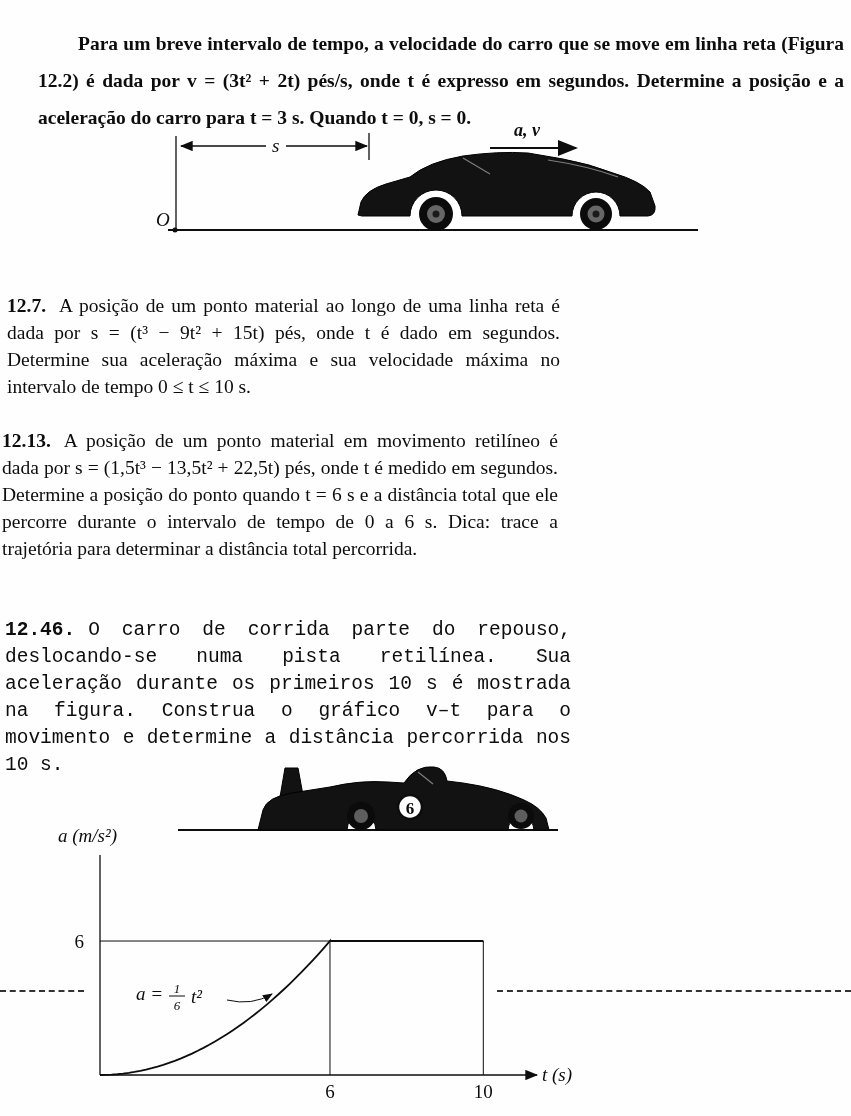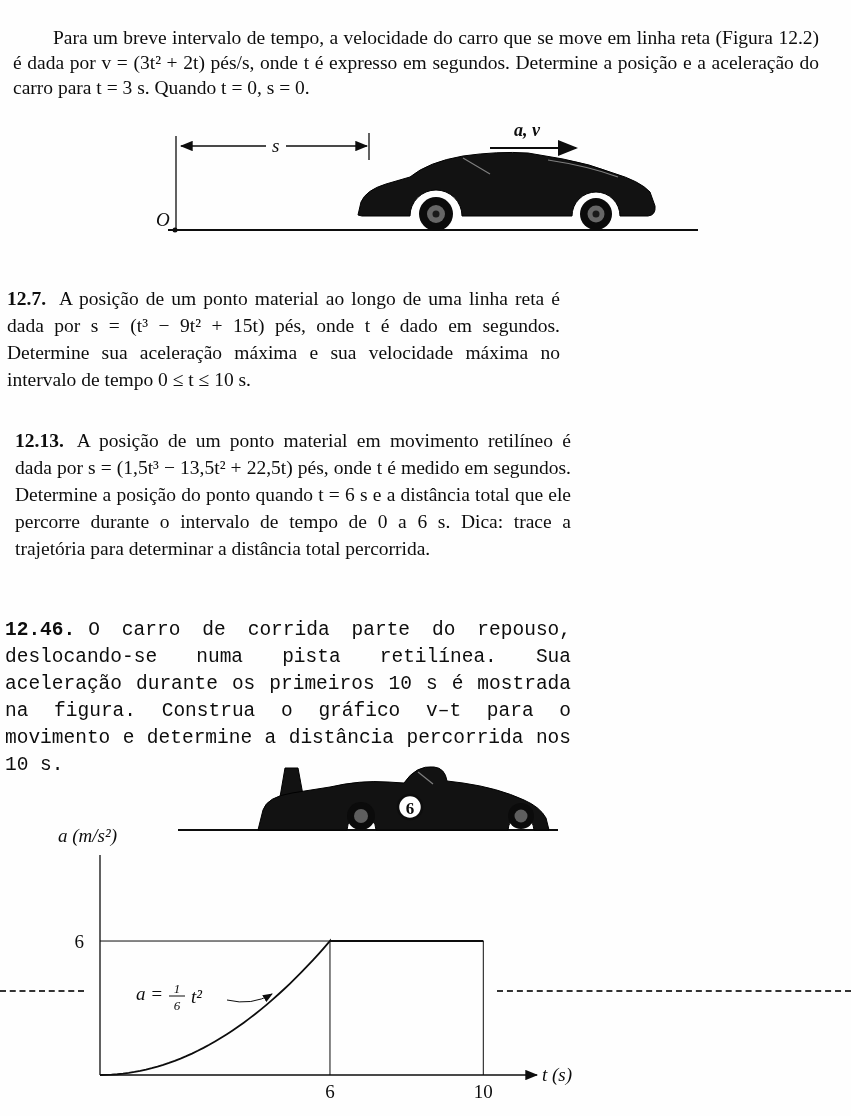--- a/index.html
+++ b/index.html
@@ -2,23 +2,23 @@
 <html><head>
 <meta charset="utf-8">
 <style>
   html,body{margin:0;padding:0;}
   body{
     width:851px;height:1116px;position:relative;overflow:hidden;
     background:#fefefe;color:#0d0d0d;
     font-family:"Liberation Serif",serif;
   }
   .para{position:absolute;text-align:justify;font-size:19.5px;line-height:27px;}
-  #intro{left:13px;top:5px;width:806px;text-indent:40px;line-height:25px;}
-  #p127{left:7px;top:265px;width:553px;}
-  #p1213{left:15px;top:407px;width:556px;}
+  #intro{left:38px;top:5px;width:806px;text-indent:40px;line-height:37px;font-weight:bold;}
+  #p127{left:7px;top:272px;width:553px;}
+  #p1213{left:2px;top:407px;width:556px;}
   #p1246{left:5px;top:597px;width:566px;font-family:Liberation Mono, monospace;}
   .pnum{font-weight:bold;margin-right:13px;}
   .fig{position:absolute;}
   svg text{font-family:"Liberation Serif",serif;fill:#0d0d0d;}
   .ital{font-style:italic;font-size:19px;}
   .bital{font-style:italic;font-weight:bold;font-size:18px;}
   .fline{stroke:#0d0d0d;stroke-width:1.3;fill:none;}
   .fthick{stroke:#0d0d0d;stroke-width:2;fill:none;}
   .gline{stroke:#0d0d0d;stroke-width:1.3;fill:none;}
   .gthin{stroke:#0d0d0d;stroke-width:1;fill:none;}

